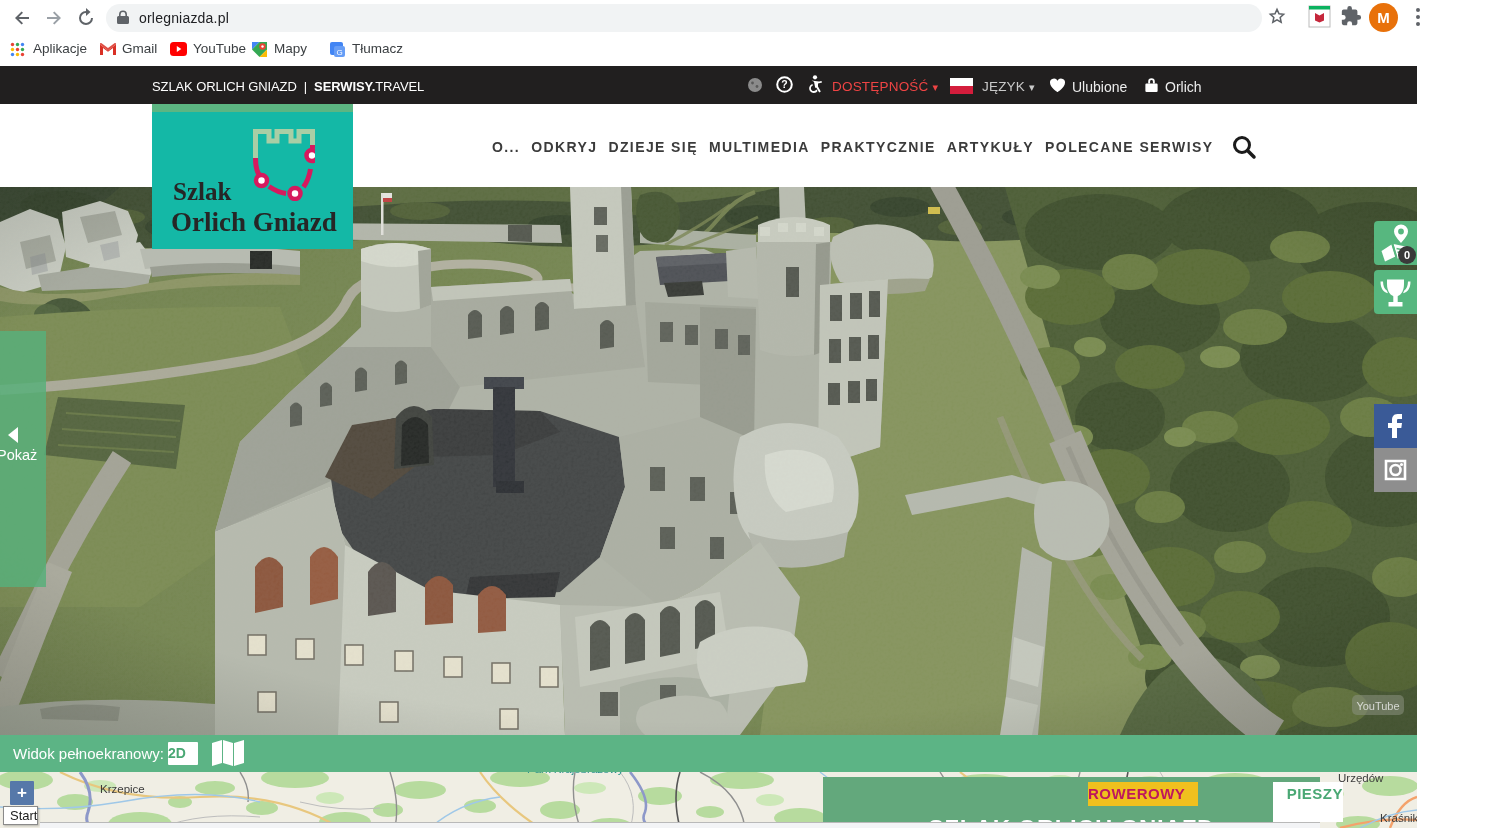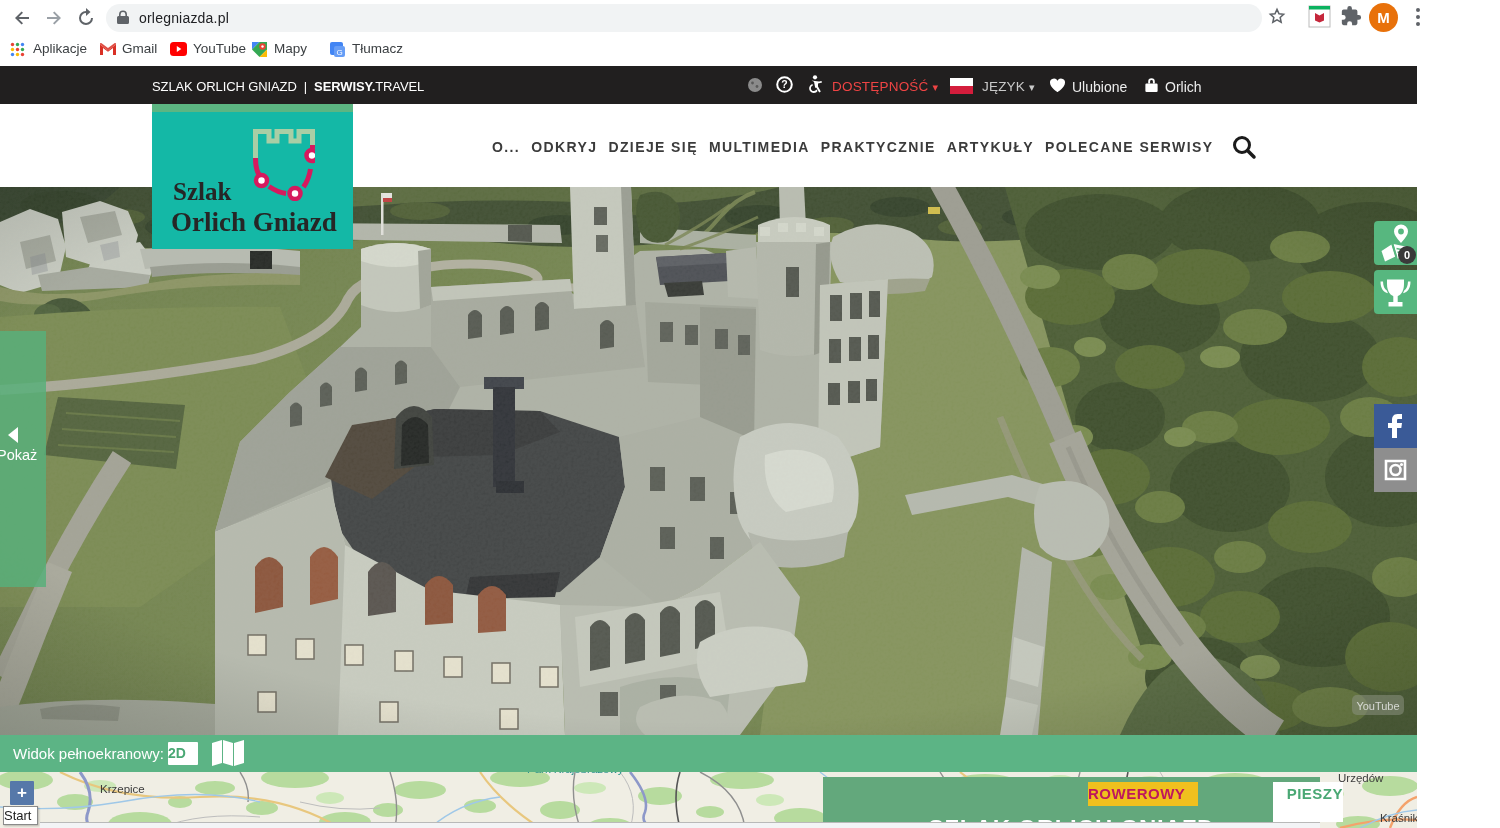--- a/index.html
+++ b/index.html
@@ -46,21 +46,21 @@
   #greenbar { position:absolute; left:0; top:735px; width:1417px; height:37px; background:#5cb485; color:#fff;padding-left:32px; }
   #greenbar .lbl { position:absolute; left:13px; top:10px; font-size:15px; }
   #btn2d { position:absolute; left:168px; top:7px; width:30px; height:23px; background:#fff;
     color:#4aa874; font-weight:bold; font-size:14px; text-align:left; line-height:23px; border-radius:1px;}
 
   
   #mapstrip { position:absolute; left:0; top:772px; width:1417px; height:56px; background:#f0eee4; overflow:hidden;}
   #plusbtn { position:absolute; left:10px; top:9px; width:24px; height:24px; background:#5678a9;
     border-radius:1px; color:#fff; font-weight:bold; font-size:17px; text-align:center; line-height:23px; }
   #starttip { position:absolute; left:3px; top:34px; width:35px; height:19px; background:#fff;
-    border:1px solid #8a8a8a; box-shadow:1px 1px 2px rgba(0,0,0,.25); font-size:13px; color:#1b1b1b; line-height:17px;}
+    border:1px solid #8a8a8a; box-shadow:1px 1px 2px rgba(0,0,0,.25); font-size:13px; color:#1b1b1b; padding-left:6px; line-height:17px;}
   .maplabel { position:absolute; font-size:11.5px; color:#3d3d3d; }
 
   
   #bpanel { position:absolute; left:823px; top:777px; width:497px; height:46px; background:#63a87c; z-index:5;}
   #btn-rower { position:absolute; left:265px; top:5px; width:110px; height:24px; background:#f0c01e;
     color:#be185d; font-weight:bold; font-size:15px; text-align:left; line-height:24px; letter-spacing:.5px;}
   #btn-pieszy { position:absolute; left:409px; top:5px; width:70px; height:40px; background:#fff;
     color:#4aa874; font-weight:bold; font-size:15px; text-align:right; line-height:24px; letter-spacing:.5px;margin-left:41px;}
   #bpanel h1 { position:absolute; left:0; top:38px; width:497px; text-align:center; color:#fff;
     font-size:24px; letter-spacing:.5px; }

